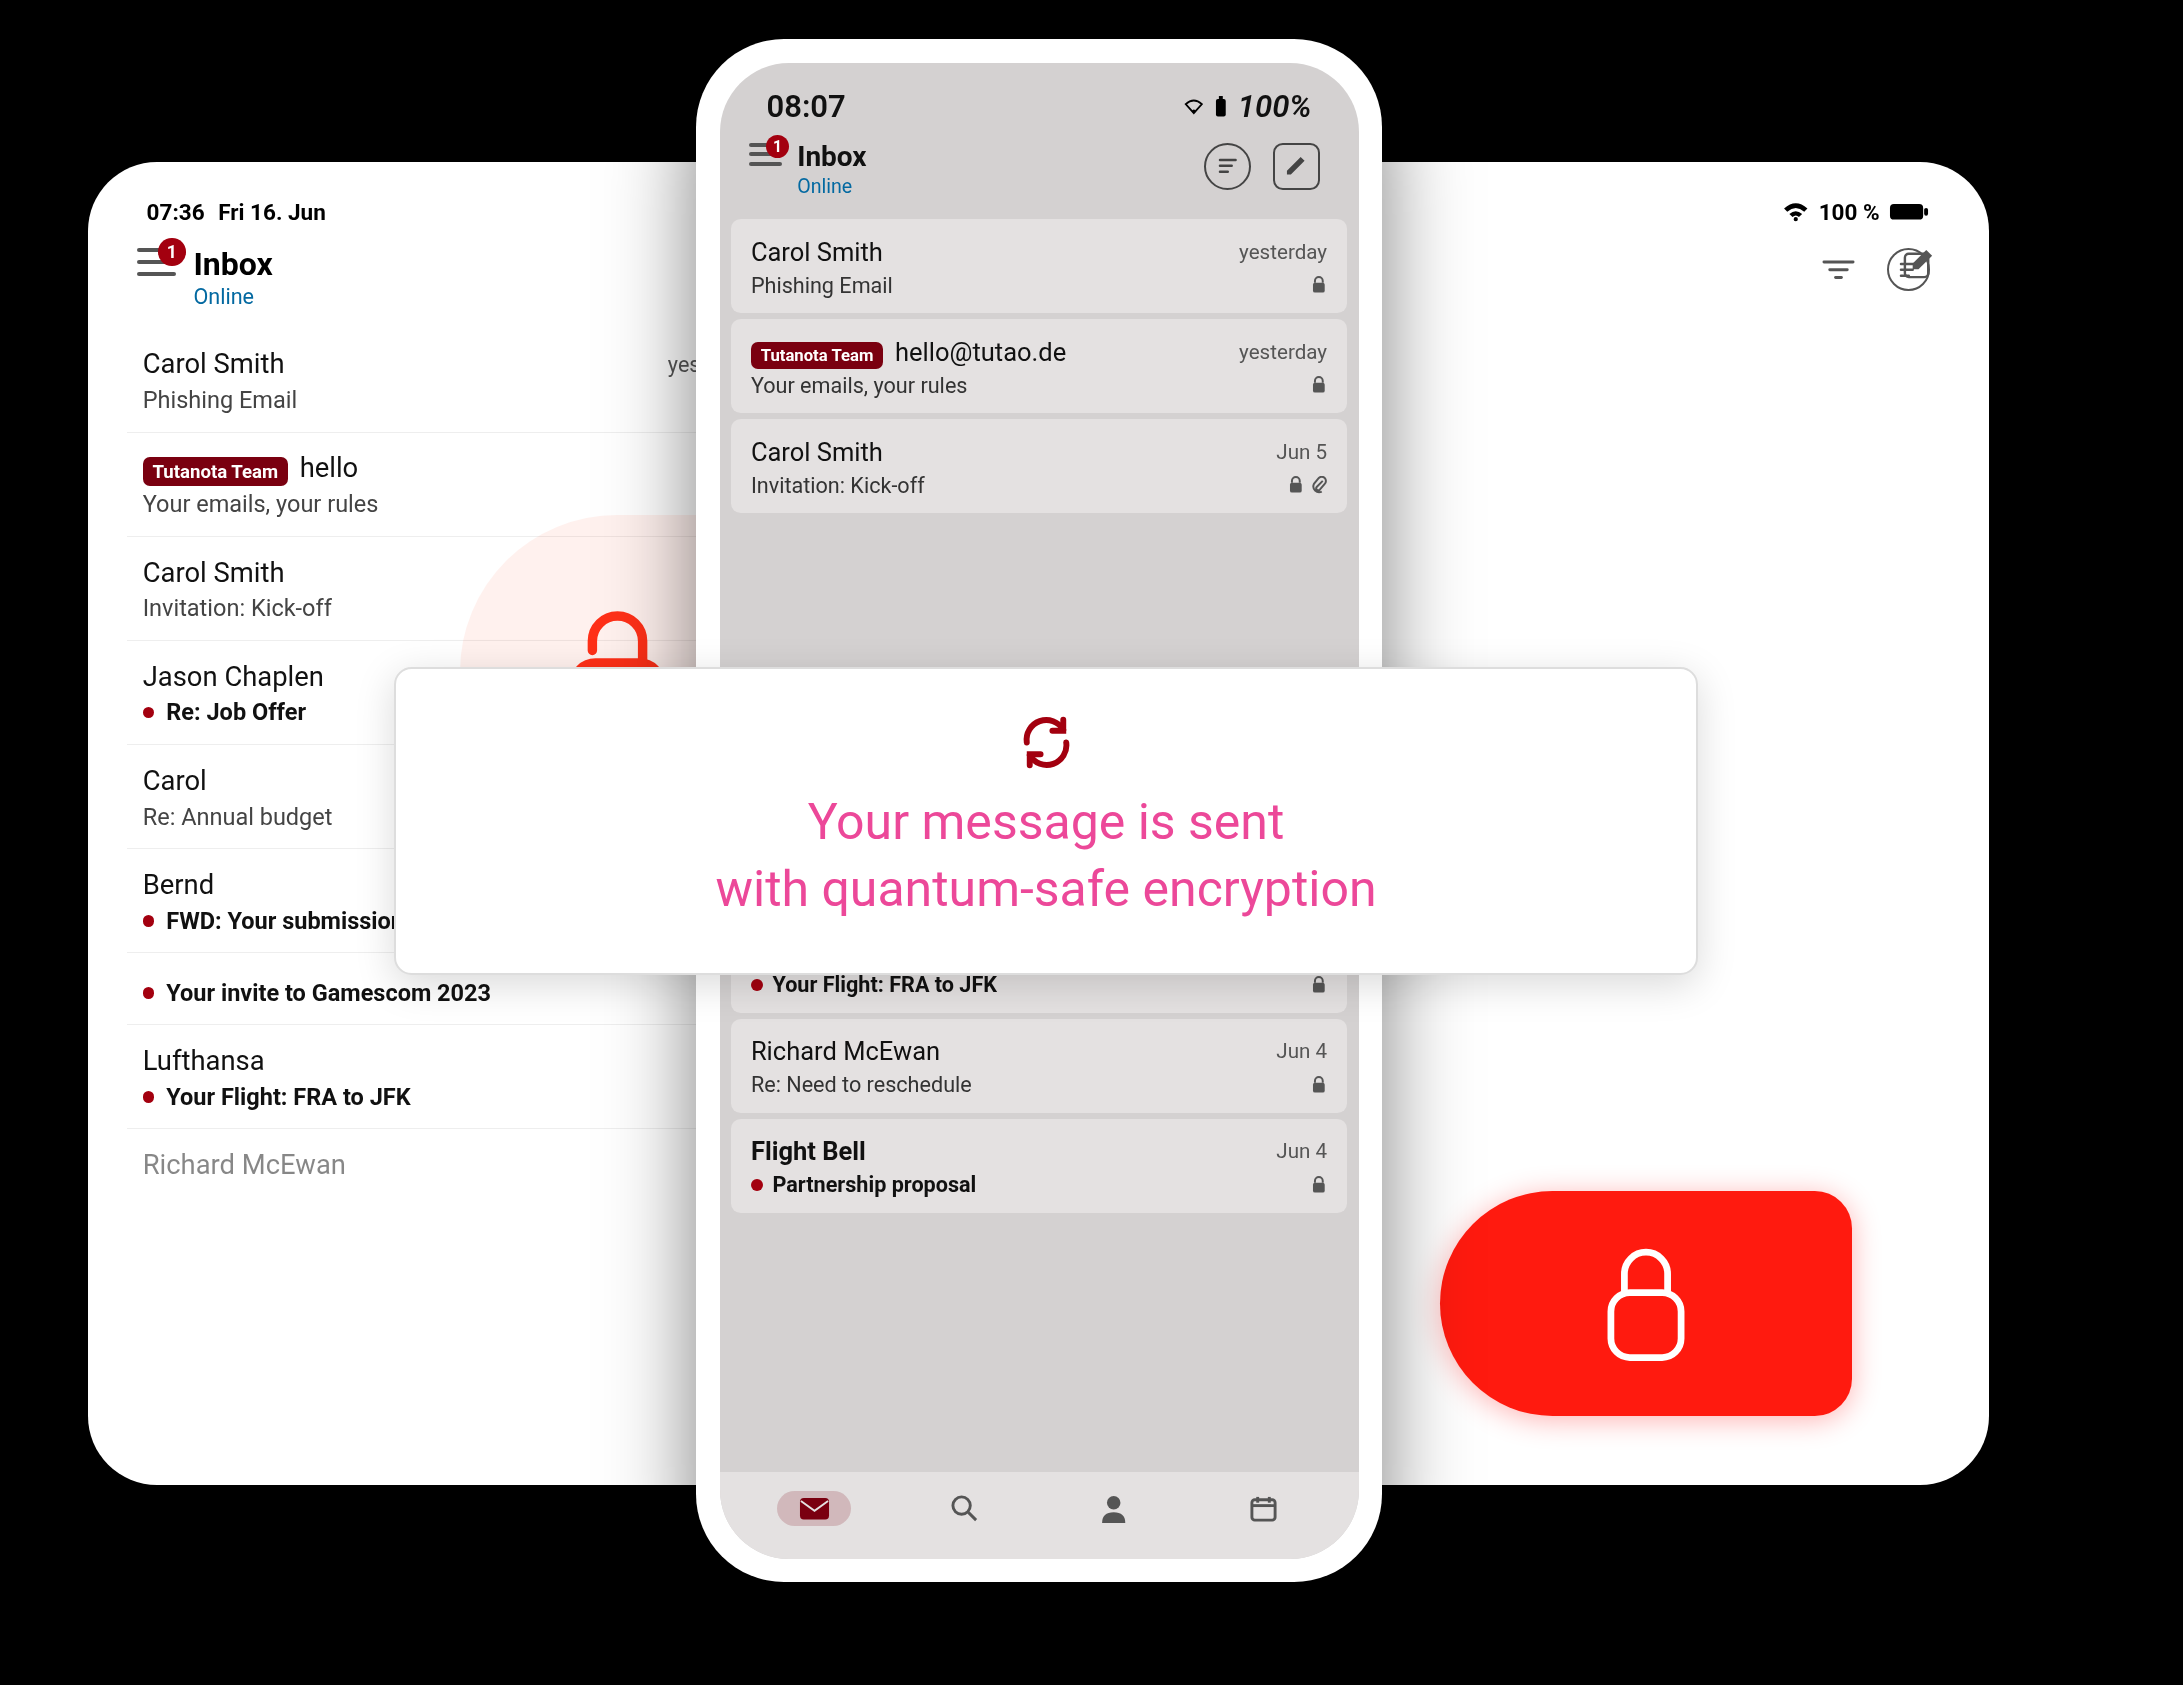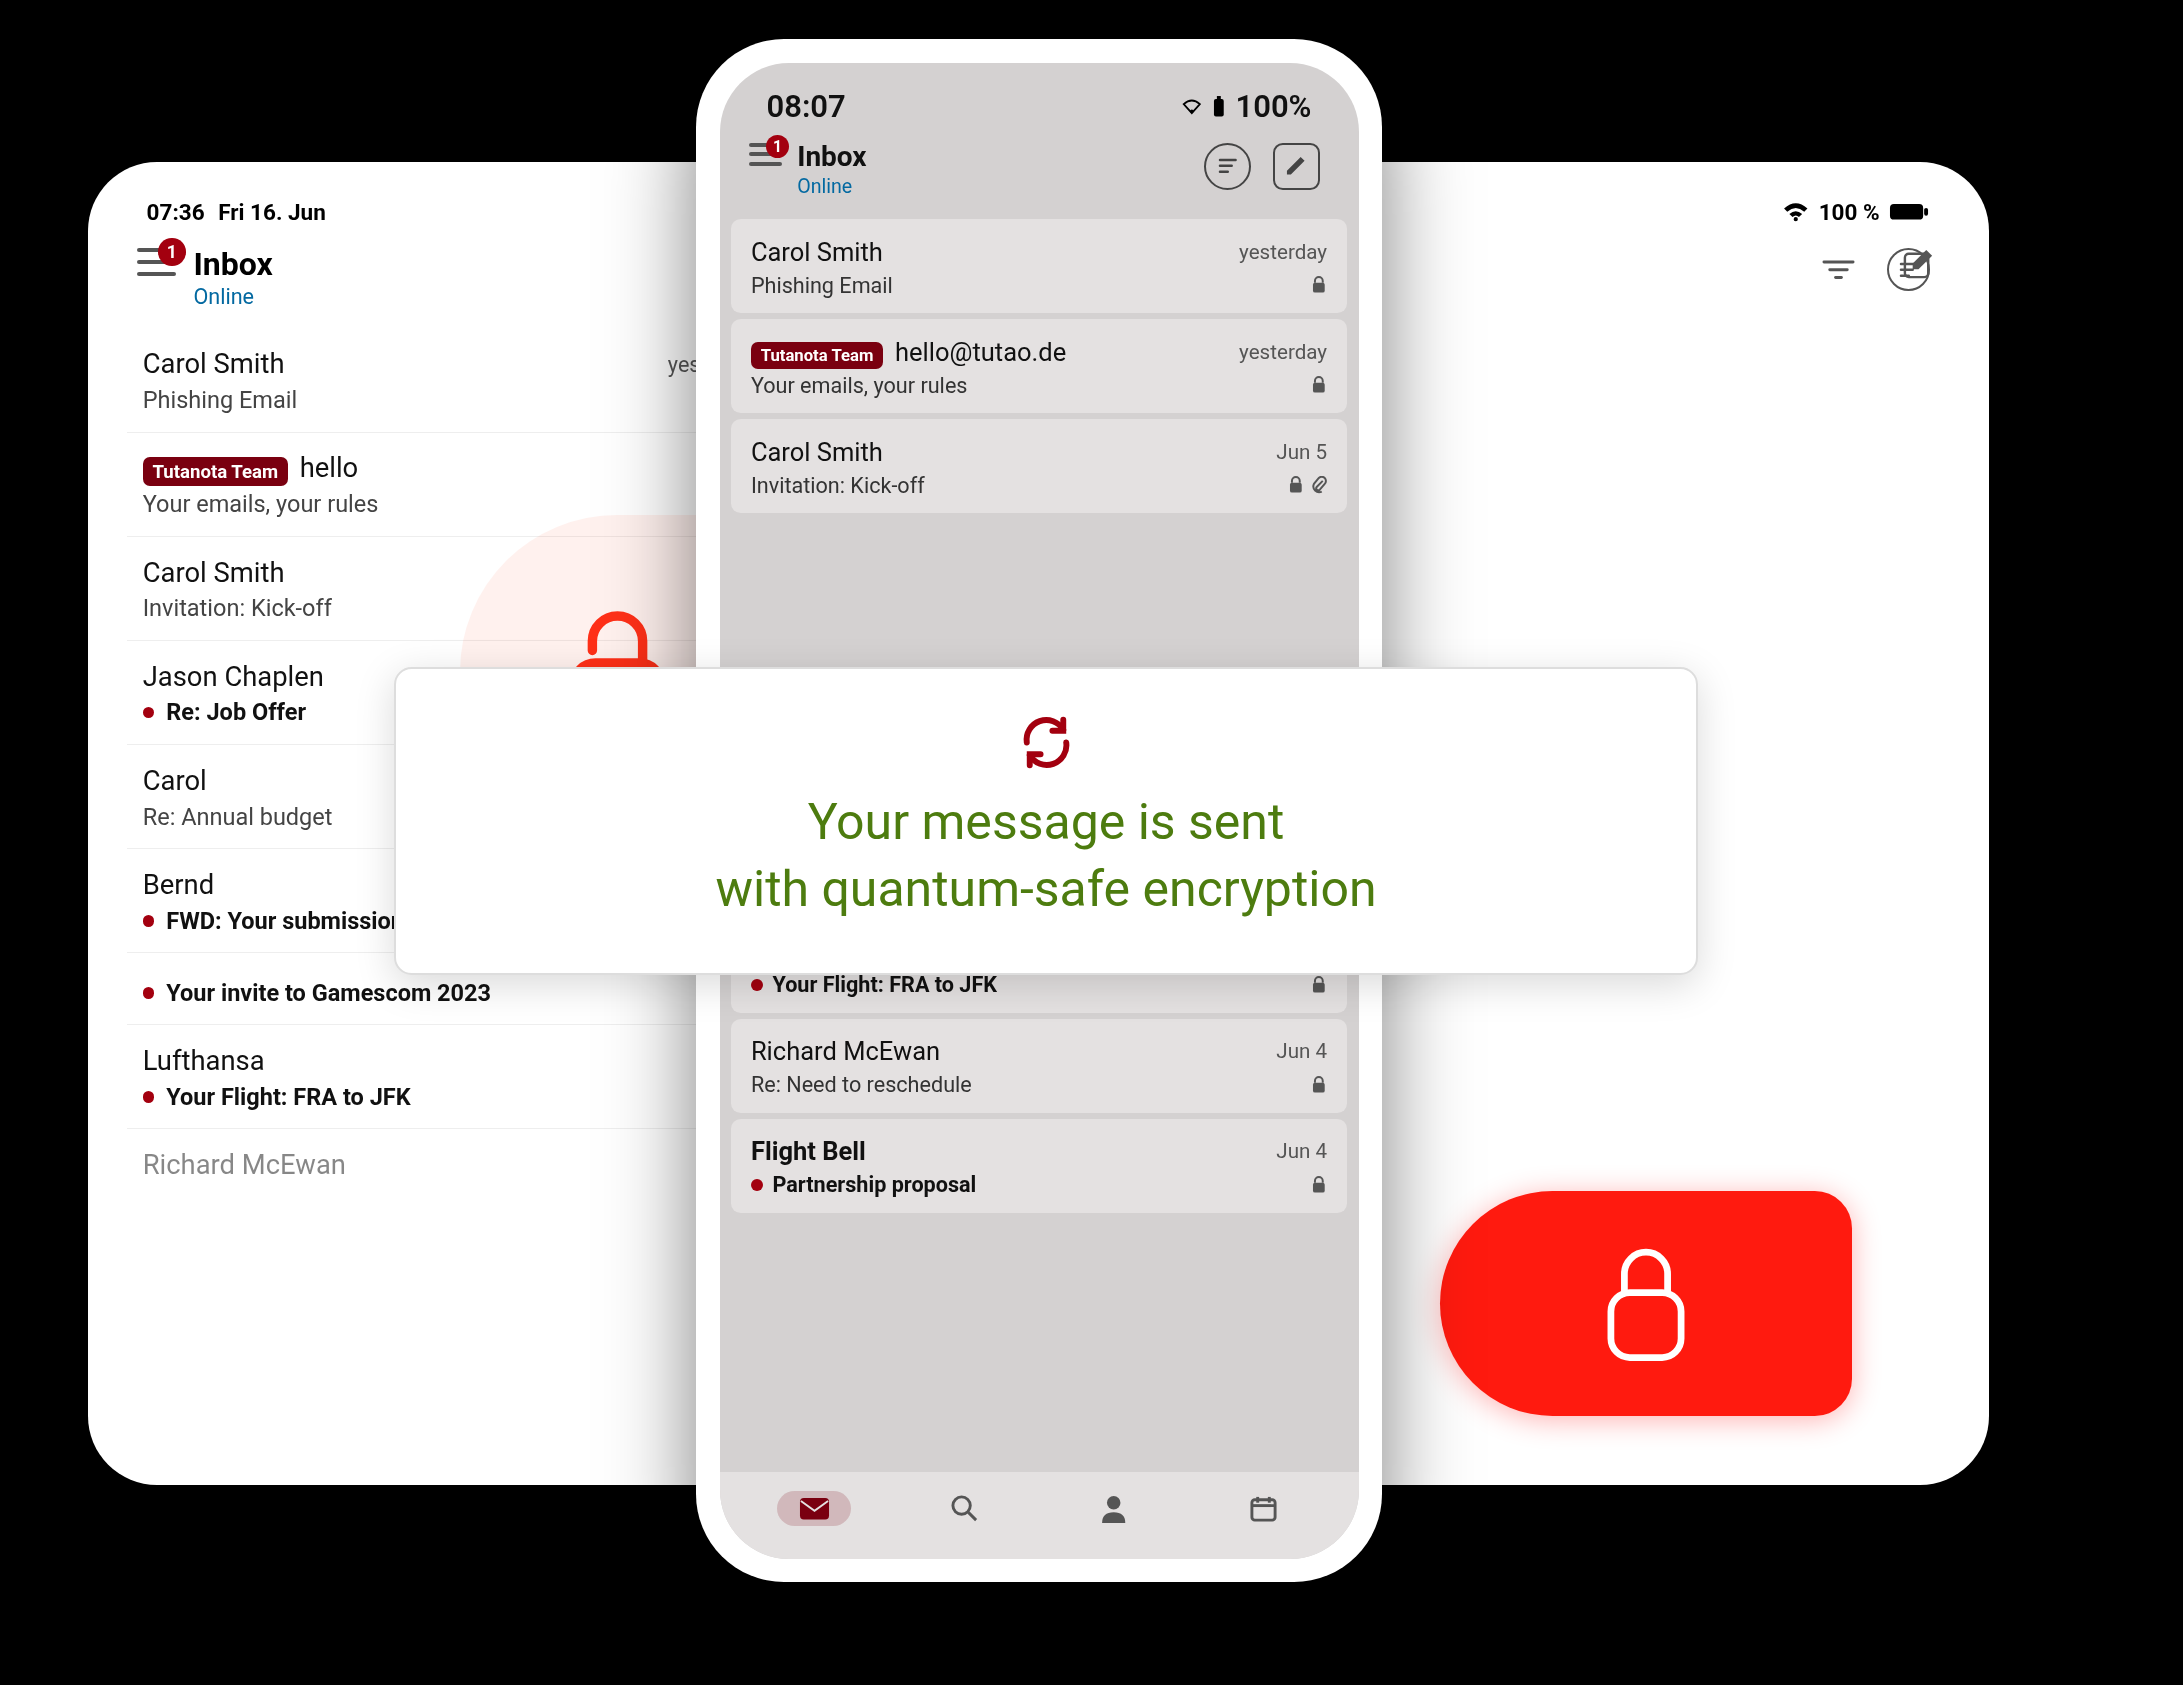--- a/index.html
+++ b/index.html
@@ -115,21 +115,21 @@
     background:#d4d1d1;
     border-radius: 69px;
     overflow:hidden;
     display:flex; flex-direction:column;
     color:#111;
   }
   .phone-status {
     display:flex; justify-content:space-between; align-items:center;
     font-size:31px; font-weight:600; padding: 25.5px 47px 5.9px;
   }
-  .phone-status .right { display:flex; gap:9.8px; align-items:center; }
+  .phone-status .right { display:flex; gap:9.8px; align-items:center;font-style:italic; }
 
   .phone-header {
     display:flex; align-items:flex-start;
     padding: 11.8px 29px 21.6px;
   }
   .phone-header .menu-badge-wrap { margin-right:15.7px; }
   .phone-header .inbox-title { font-size:28px; }
   .phone-header .online { font-size:19.6px; }
   .phone-header .header-actions { gap:21.6px; }
   .phone-header .icon-btn { width:47px; height:47px; color:#444;}
@@ -169,21 +169,21 @@
     left: 394px; top: 667px;
     width: 1304px;
     background:#fff;
     border: 2px solid #ddd;
     border-radius: 17.6px;
     box-shadow: 0 9.8px 39px rgba(0,0,0,.15);
     padding: 39px 49px 49px;
     text-align:center;
   }
   .banner-icon { margin: 0 auto 11.8px; width:69px; height:69px; }
-  .banner-text { font-size:50px; color:#4d7c0f; font-weight:400; line-height:1.35;}
+  .banner-text { font-size:50px; color:#ec4899; font-weight:400; line-height:1.35;}
 
   
   svg { display:block; }
 </style>
 </head>
 <body>
 
 <div class="tablet">
   <div class="tablet-status">
     <div class="left">

